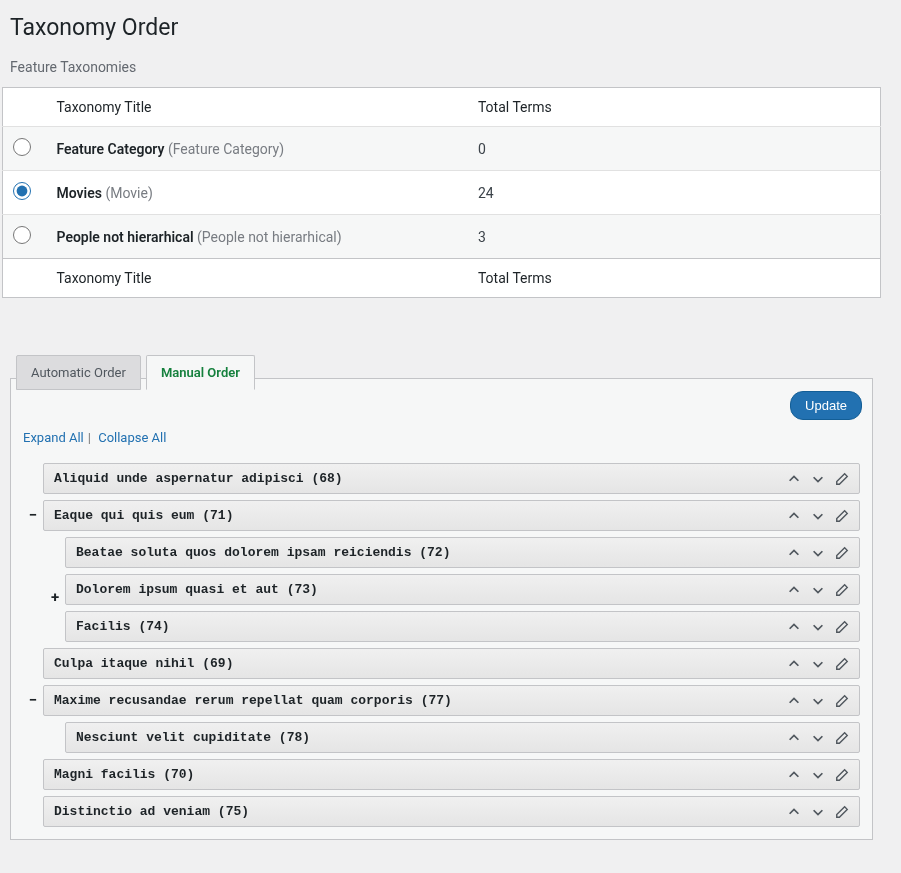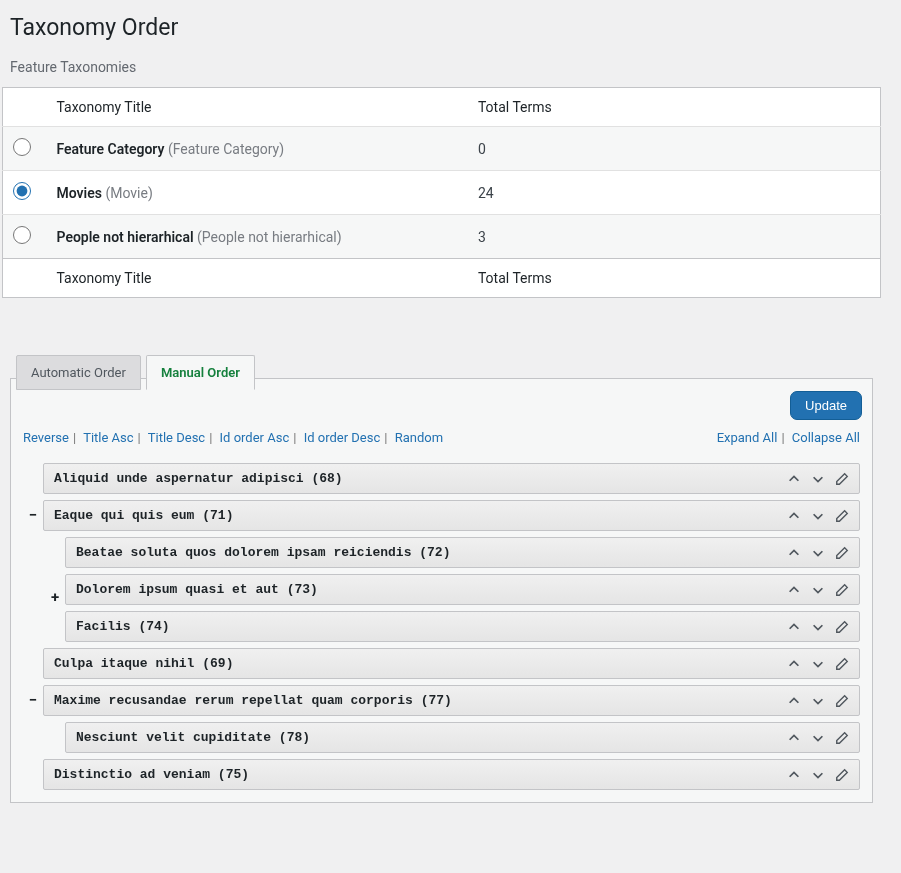--- a/index.html
+++ b/index.html
@@ -89,21 +89,21 @@
     display: flex;
     justify-content: flex-end;
     padding: 12px 10px 10px 10px;
   }
   .btn-primary {
     background: #2271b1;
     border: 1px solid #135e96;
     color: #fff;
     font-size: 13px;
     padding: 7px 14px;
-    border-radius: 7px;
+    border-radius: 13px;
     cursor: pointer;
     line-height: 1;
   }
   .toolbar-row {
     display: flex;
     justify-content: space-between;
     align-items: baseline;
     padding: 0 12px 12px 12px;
     font-size: 13px;
   }
@@ -203,28 +203,20 @@
   </table>
 
   <div class="tabs-row" id="tabs-row"><span class="tab">Automatic Order</span><span class="tab active">Manual Order</span></div>
 
   <div class="panel">
     <div class="update-row">
       <button class="btn-primary">Update</button>
     </div>
     <div class="toolbar-row">
       <div class="links">
-        <a>Reverse</a><span class="sep">|</span>
-        <a>Title Asc</a><span class="sep">|</span>
-        <a>Title Desc</a><span class="sep">|</span>
-        <a>Id order Asc</a><span class="sep">|</span>
-        <a>Id order Desc</a><span class="sep">|</span>
-        <a>Random</a>
-      </div>
-      <div class="links">
         <a>Expand All</a><span class="sep">|</span>
         <a>Collapse All</a>
       </div>
     </div>
     <div class="tree">
       <div class="root" id="tree-root">
           <div class="node">
             <div class="node-row">
               <span class="toggle empty">−</span>
               <div class="node-bar">
@@ -425,20 +417,45 @@
                     </span>
                   </div>
                 </div>
               </div>
             </div>
           </div>
           <div class="node">
             <div class="node-row">
               <span class="toggle empty">−</span>
               <div class="node-bar">
+                <span class="node-title">Magni facilis <span class="count">(70)</span></span>
+                <span class="node-actions">
+                  <span class="icon">
+                    <svg viewBox="0 0 16 16" fill="none" stroke="currentColor" stroke-width="2">
+                      <polyline points="3,10 8,5 13,10"></polyline>
+                    </svg>
+                  </span>
+                  <span class="icon">
+                    <svg viewBox="0 0 16 16" fill="none" stroke="currentColor" stroke-width="2">
+                      <polyline points="3,6 8,11 13,6"></polyline>
+                    </svg>
+                  </span>
+                  <span class="icon">
+                    <svg viewBox="0 0 16 16" fill="none" stroke="currentColor" stroke-width="1.6">
+                      <path d="M11 2l3 3-9 9H2v-3l9-9z"></path>
+                    </svg>
+                  </span>
+                </span>
+              </div>
+            </div>
+          </div>
+          <div class="node">
+            <div class="node-row">
+              <span class="toggle empty">−</span>
+              <div class="node-bar">
                 <span class="node-title">Distinctio ad veniam <span class="count">(75)</span></span>
                 <span class="node-actions">
                   <span class="icon">
                     <svg viewBox="0 0 16 16" fill="none" stroke="currentColor" stroke-width="2">
                       <polyline points="3,10 8,5 13,10"></polyline>
                     </svg>
                   </span>
                   <span class="icon">
                     <svg viewBox="0 0 16 16" fill="none" stroke="currentColor" stroke-width="2">
                       <polyline points="3,6 8,11 13,6"></polyline>

